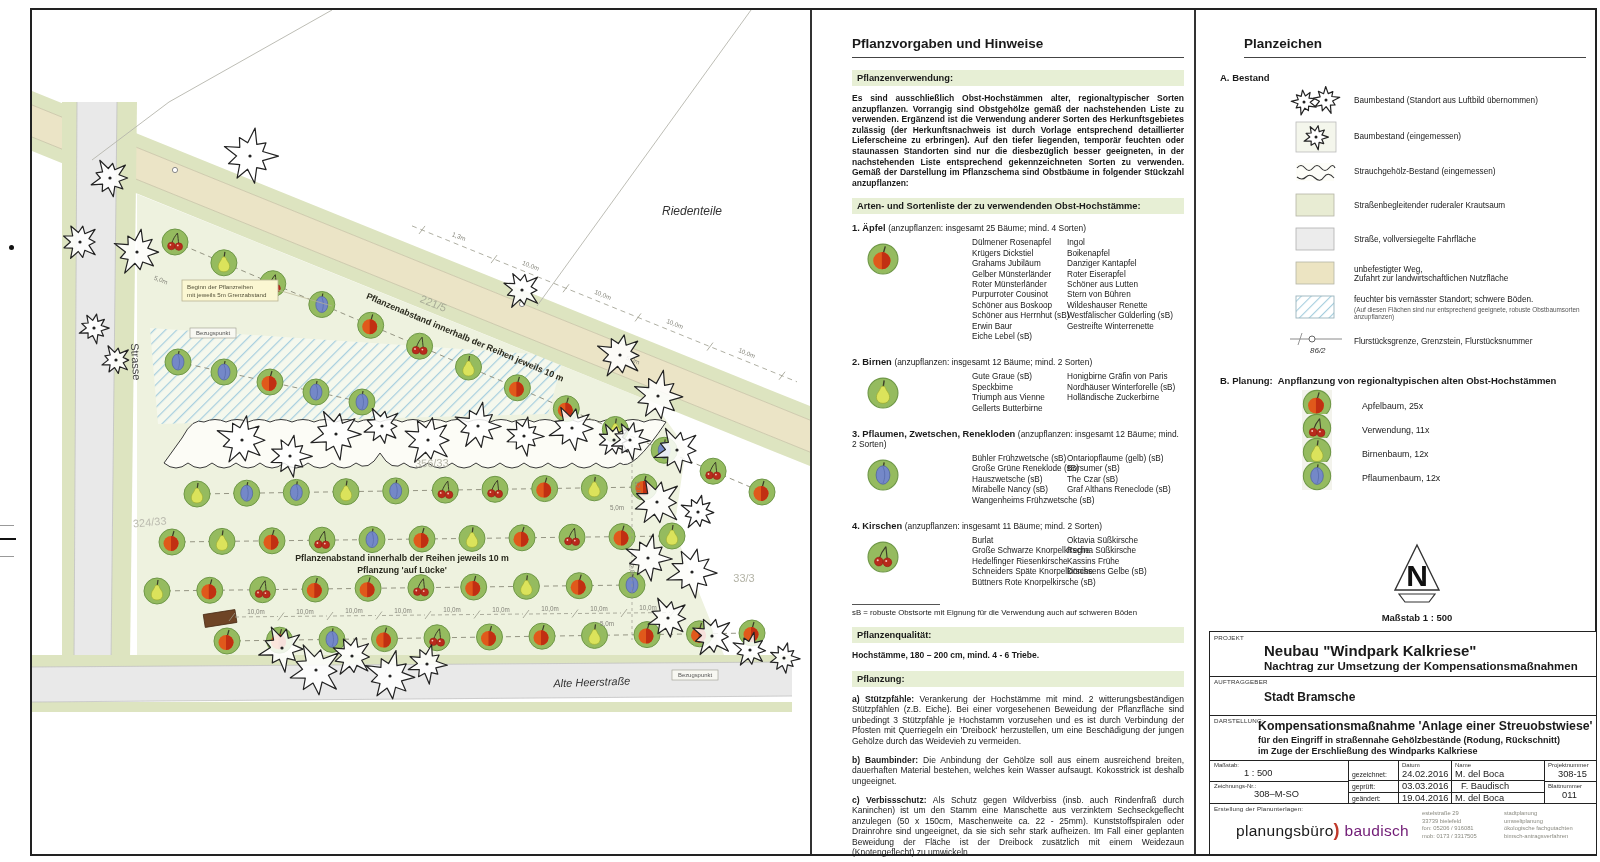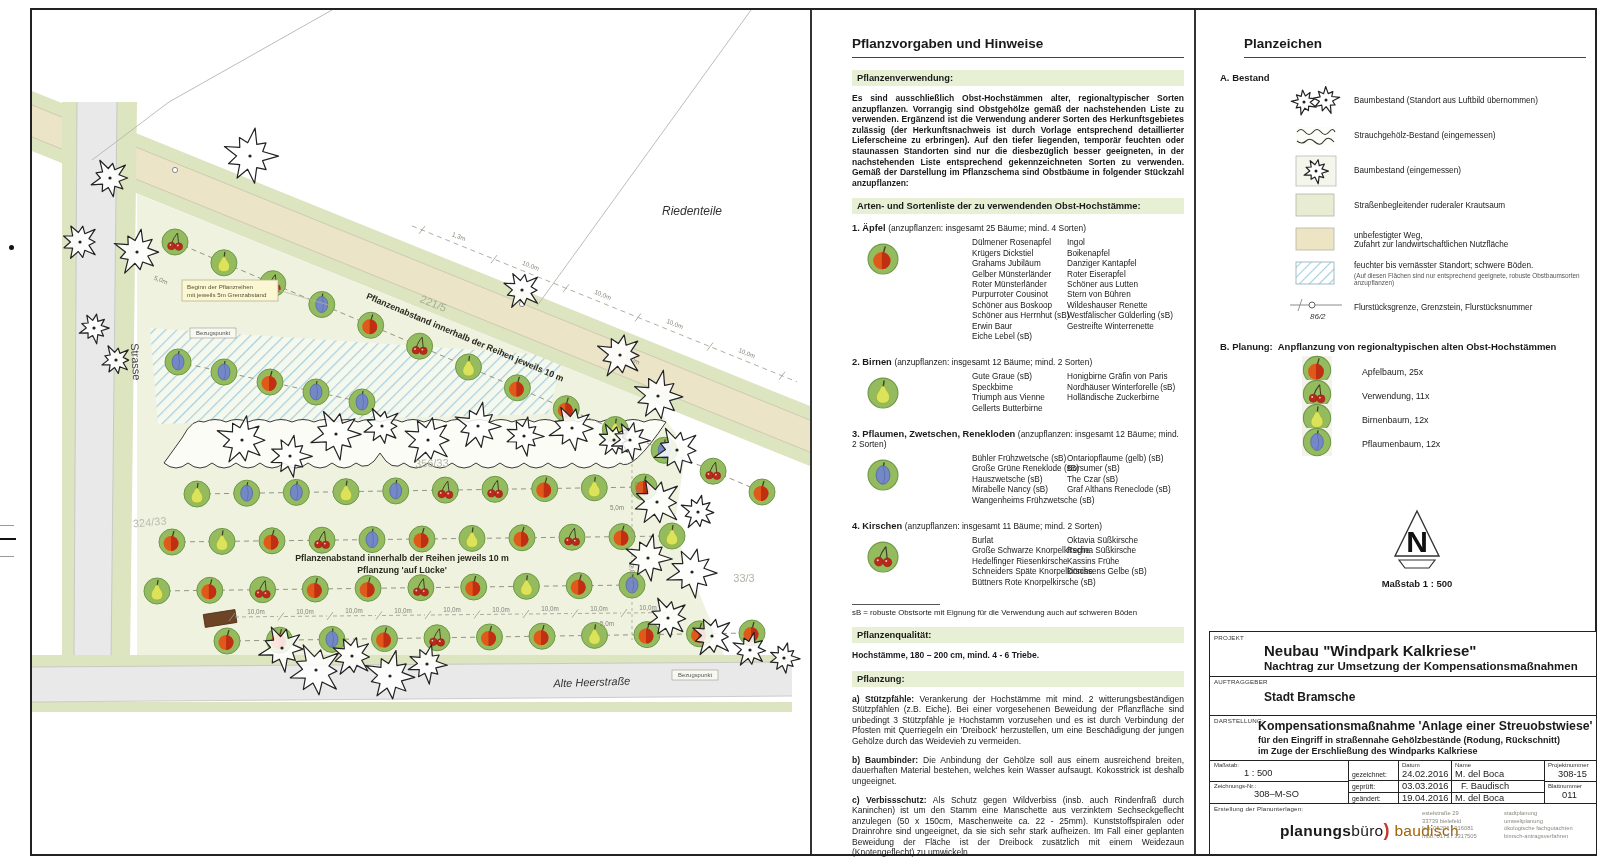--- a/index.html
+++ b/index.html
@@ -50,23 +50,23 @@
   #tb .tiny{font-size:6.2px;color:#333;letter-spacing:.2px;}
   #tb .cap{font-size:6px;color:#333;}
   #tb-title{font-size:15px;font-weight:bold;}
   #tb-subtitle{font-size:11.5px;font-weight:bold;}
   #tb-client{font-size:12px;font-weight:bold;}
   #tb-d1{font-size:12.3px;font-weight:bold;}
   #tb-d2,#tb-d3{font-size:9px;font-weight:bold;}
   .tb-val{font-size:9.3px;}
   .tb-rlabel{font-size:6.8px;color:#222;}
   #tb-logo{font-size:15.5px;letter-spacing:.3px;white-space:nowrap;}
-  #tb-logo .l1{font-weight:bold;margin-left:44px;}
+  #tb-logo .l1{font-weight:normal;}
   #tb-logo .l3{font-weight:bold;font-size:18px;}
-  #tb-logo .l4{color:#a16207;text-align:center;}
+  #tb-logo .l4{color:#701a75;text-align:center;}
   .tb-addr{font-size:5.8px;line-height:7.6px;color:#8a8a80;}
 </style>
 </head>
 <body>
 
 <div id="page">
   <div class="mark-dot"></div>
   <div class="mark-box"></div>
   <div class="mark-line"></div>
 
@@ -528,53 +528,63 @@
                 <g>
                   <path d="M40.1,23.1L32.6,22.2L32.4,26.6L28.8,24.2L25.0,30.9L24.6,23.2L20.2,23.9L22.0,19.8L15.2,17.3L22.3,15.6L20.4,10.9L25.2,12.4L26.5,6.0L29.4,11.9L34.1,8.5L33.0,14.2L38.6,14.7L34.2,18.3Z" fill="#fff" stroke="#222" stroke-width="1.2" stroke-linejoin="round"></path>
                   <circle cx="28" cy="18" r="1.5" fill="#222"></circle>
                   <path d="M46.3,26.9L45.8,21.2L39.2,22.5L43.4,17.3L37.6,14.1L44.1,12.8L42.4,7.3L47.6,9.7L49.7,2.5L52.2,9.6L56.8,7.6L55.8,12.5L63.8,13.3L56.6,17.0L59.1,21.0L54.4,21.1L55.1,29.3L50.1,22.7Z" fill="#fff" stroke="#222" stroke-width="1.2" stroke-linejoin="round"></path>
                   <circle cx="50" cy="16" r="1.5" fill="#222"></circle>
                 </g>
               </svg>
             </div>
             <div class="lg-label">Baumbestand (Standort aus Luftbild übernommen)</div>
           </div>
+          <div class="lg-row" style="min-height: 36px;">
+            <div class="lg-symcell">
+              <svg width="78" height="34">
+                <g>
+                  <rect x="20" y="2" width="40" height="30" fill="#f4f6ec" stroke="#bbb" stroke-width="0.8"></rect>
+                  <path d="M28.1,21.2L33.8,17.0L30.1,13.3L35.2,13.0L34.2,6.7L39.0,10.8L42.1,5.7L43.2,11.6L48.4,10.0L45.9,14.9L52.4,17.1L45.8,19.2L47.7,23.6L43.1,22.4L42.2,29.8L38.9,23.1L35.1,25.3L35.2,21.0Z" fill="#fff" stroke="#222" stroke-width="1.2" stroke-linejoin="round"></path>
+                  <circle cx="40" cy="17" r="1.5" fill="#222"></circle>
+                </g>
+              </svg>
+            </div>
+            <div class="lg-label">Baumbestand (eingemessen)</div>
+          </div>
           <div class="lg-row" style="min-height: 26px;">
             <div class="lg-symcell">
               <svg width="78" height="34">
                 <g>
                   <rect x="20" y="8" width="38" height="18" fill="#fdfdf8" stroke="none"></rect>
                   <path d="M21,13 q4,-5 8,0 t8,0 t8,0 t8,0 t6,0" fill="none" stroke="#333" stroke-width="1.1"></path>
                   <path d="M21,22 q5,4 9,0 t9,1 t9,-1 t10,1" fill="none" stroke="#333" stroke-width="1.1"></path>
                 </g>
               </svg>
             </div>
             <div class="lg-label">Strauchgehölz-Bestand (eingemessen)</div>
           </div>
-          <div class="lg-row" style="min-height: 36px;">
-            <div class="lg-symcell">
-              <svg width="78" height="34">
-                <g>
-                  <rect x="20" y="2" width="40" height="30" fill="#f4f6ec" stroke="#bbb" stroke-width="0.8"></rect>
-                  <path d="M28.1,21.2L33.8,17.0L30.1,13.3L35.2,13.0L34.2,6.7L39.0,10.8L42.1,5.7L43.2,11.6L48.4,10.0L45.9,14.9L52.4,17.1L45.8,19.2L47.7,23.6L43.1,22.4L42.2,29.8L38.9,23.1L35.1,25.3L35.2,21.0Z" fill="#fff" stroke="#222" stroke-width="1.2" stroke-linejoin="round"></path>
-                  <circle cx="40" cy="17" r="1.5" fill="#222"></circle>
-                </g>
-              </svg>
-            </div>
-            <div class="lg-label">Baumbestand (eingemessen)</div>
-          </div>
           <div class="lg-row" style="min-height: 26px;">
             <div class="lg-symcell">
               <svg width="78" height="34">
                 <g>
                   <rect x="20" y="5" width="38" height="22" fill="#e8ecd3" stroke="#b5b5a5" stroke-width="0.8"></rect>
                 </g>
               </svg>
             </div>
             <div class="lg-label">Straßenbegleitender ruderaler Krautsaum</div>
+          </div>
+          <div class="lg-row" style="min-height: 26px;">
+            <div class="lg-symcell">
+              <svg width="78" height="34">
+                <g>
+                  <rect x="20" y="5" width="38" height="22" fill="#ececec" stroke="#b0b0b0" stroke-width="0.8"></rect>
+                </g>
+              </svg>
+            </div>
+            <div class="lg-label">Straße, vollversiegelte Fahrfläche</div>
           </div>
           <div class="lg-row" style="min-height: 26px;">
             <div class="lg-symcell">
               <svg width="78" height="34">
                 <g>
                   <rect x="20" y="5" width="38" height="22" fill="#ece4c2" stroke="#b5b5a5" stroke-width="0.8"></rect>
                 </g>
               </svg>
             </div>
             <div class="lg-label">unbefestigter Weg,<div>Zufahrt zur landwirtschaftlichen Nutzfläche</div></div>

